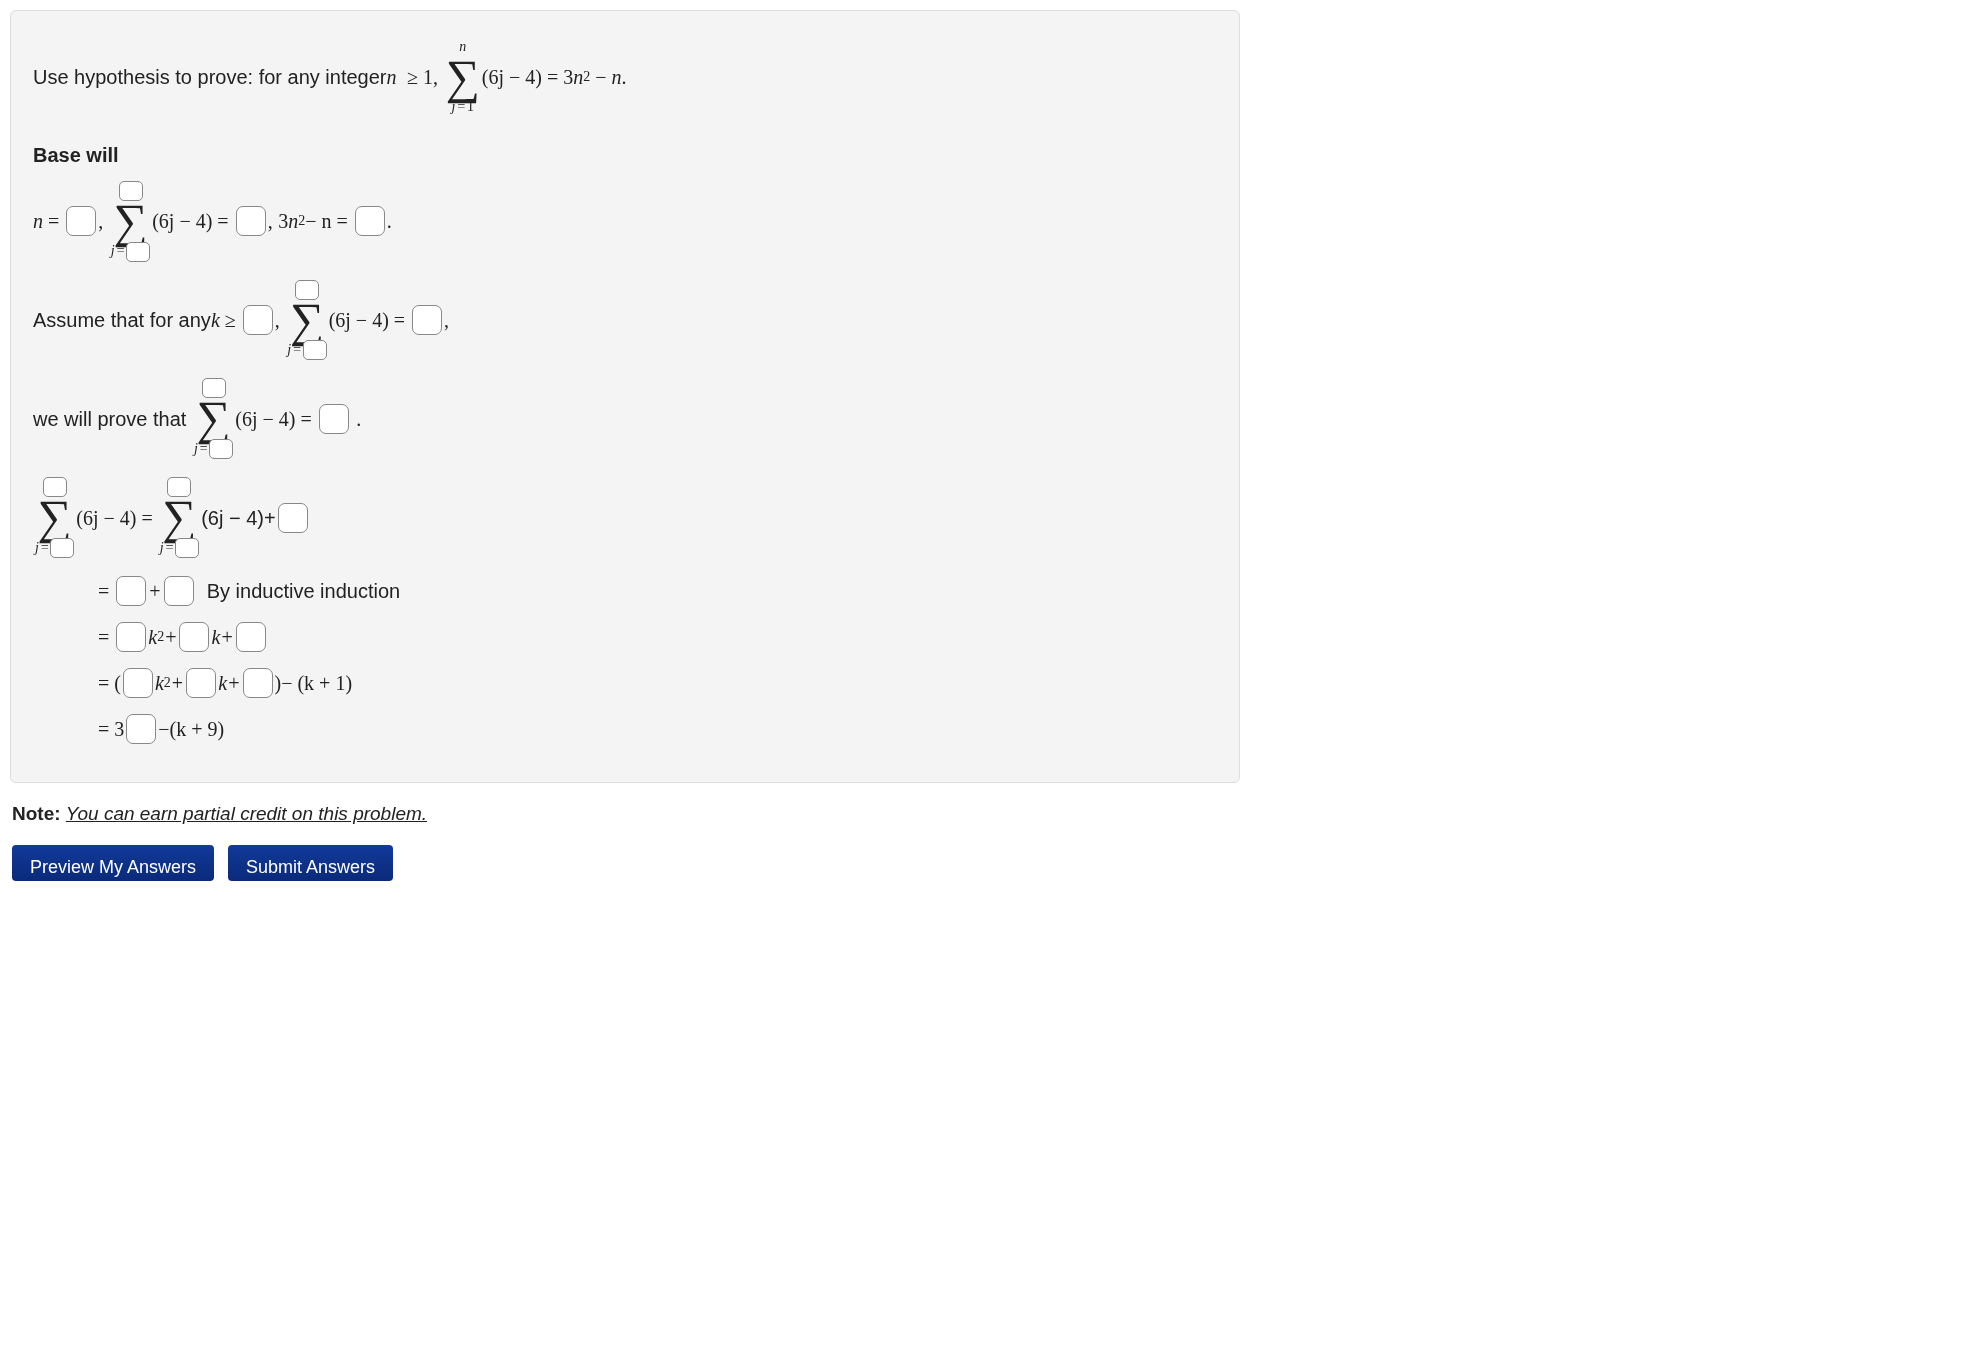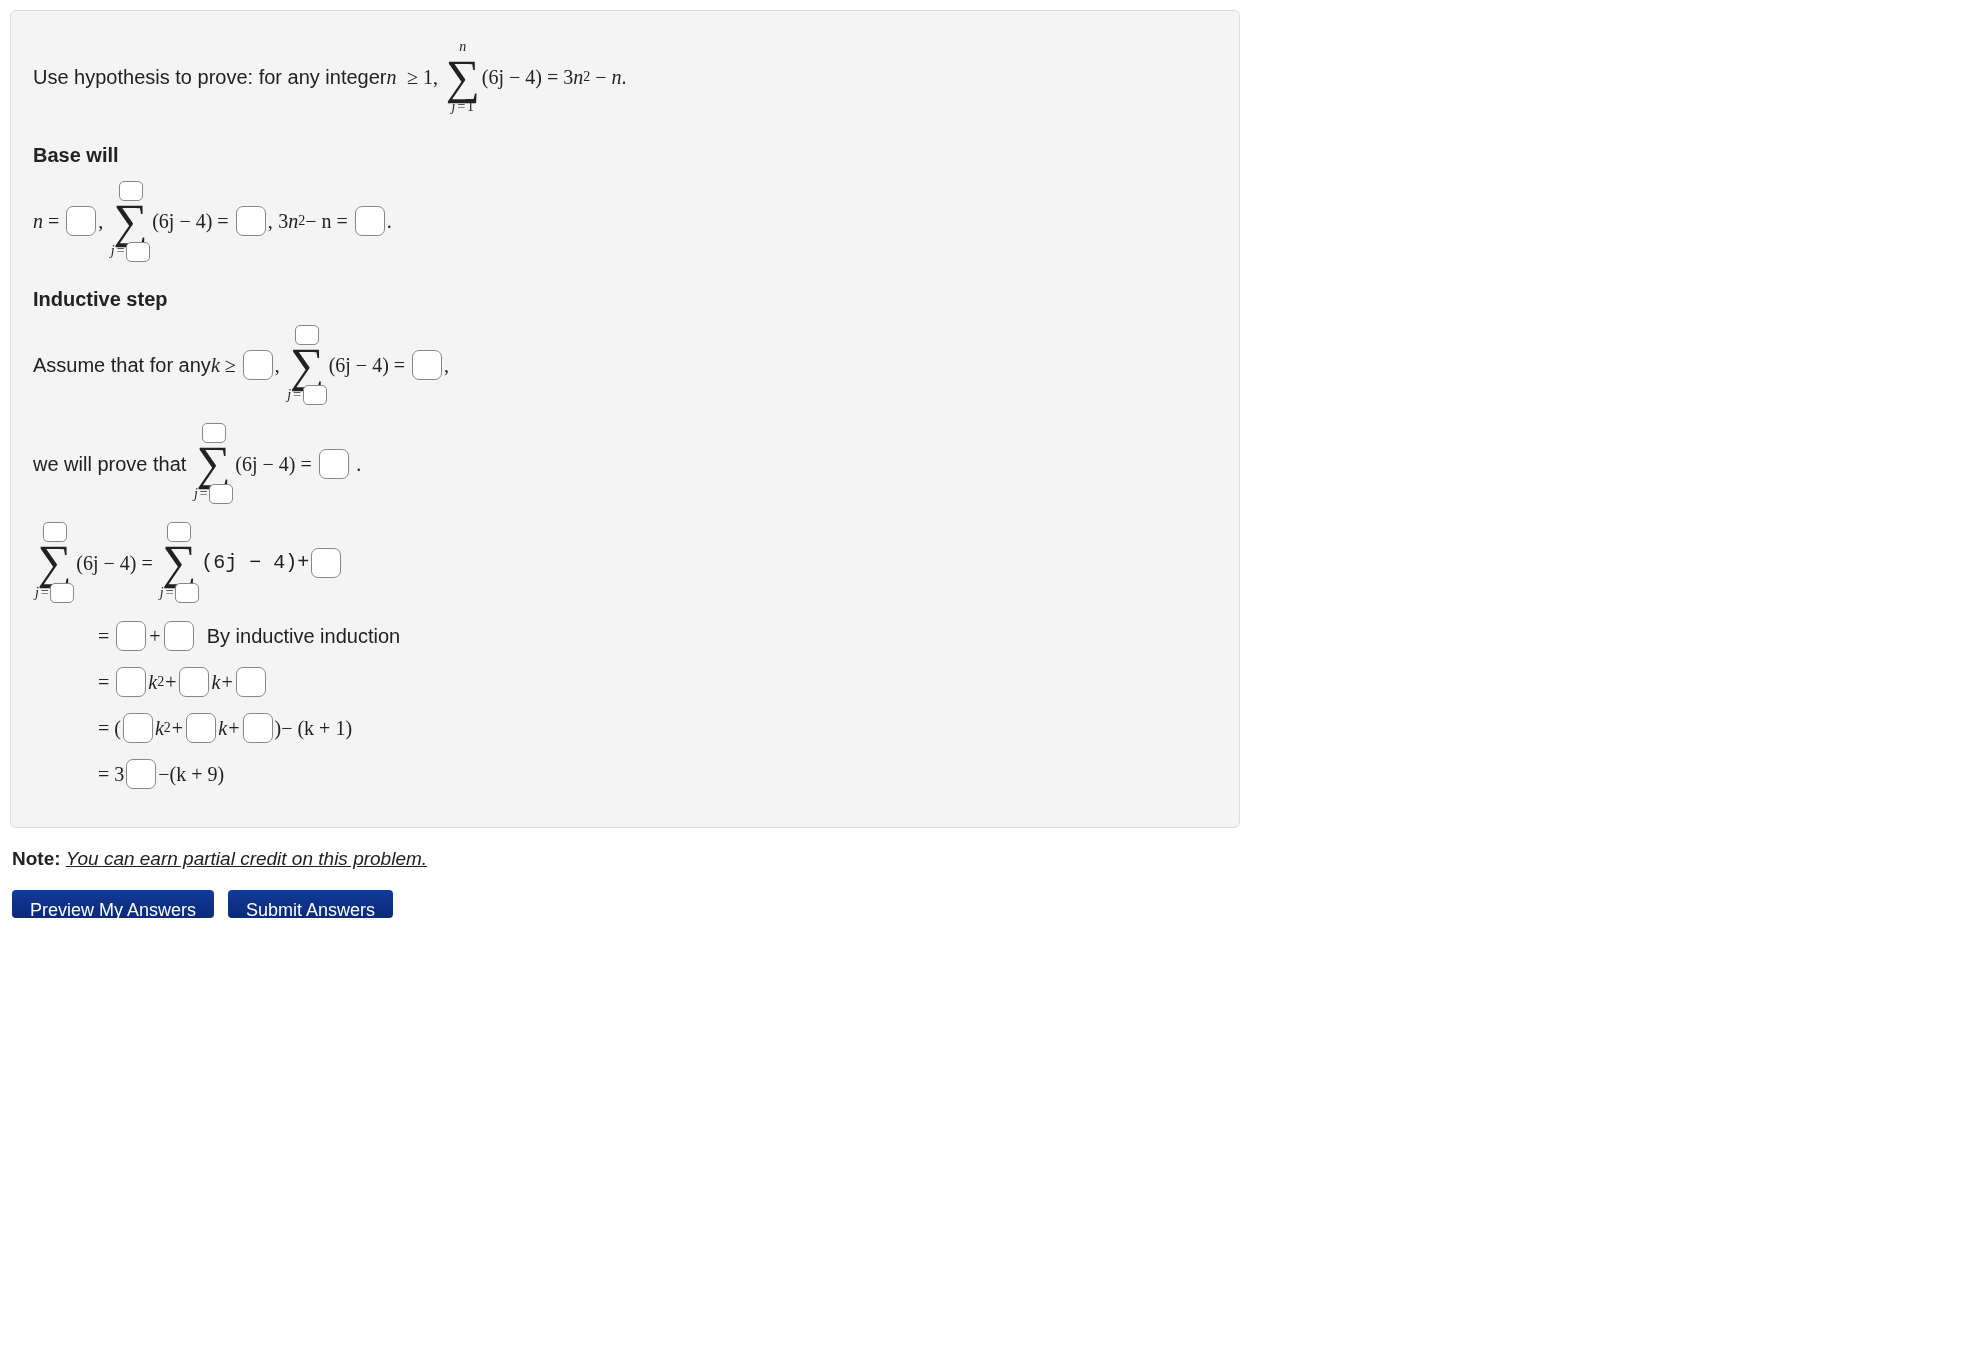--- a/index.html
+++ b/index.html
@@ -92,21 +92,21 @@
     margin-left: 12px;
   }
   .btn {
     background: #0a2a7a;
     background: linear-gradient(#123a9a, #0a2a7a);
     color: #fff;
     border: none;
     border-radius: 4px;
     padding: 10px 18px 0 18px;
     font-size: 18px;
-    height: 28px;
+    height: 36px;
     overflow: hidden;
     cursor: pointer;
     font-family: inherit;
   }
   .gap-below { margin-bottom: 18px; }
 </style>
 </head>
 <body>
 
 <div class="problem-box">
@@ -166,21 +166,20 @@
     <span>&nbsp;</span>
     <span class="mn">3</span>
     <span class="mi">n</span>
     <span class="sup">2</span>
     <span class="mn" style="font-family:'Times New Roman',serif;"> − n</span>
     <span class="mo">=</span>
     <input class="blank" style="">
     <span class="mn">.</span>
   </div>
 
-  <div class="sub-heading">Inductive step</div>
 
   <div class="math-line gap-below">
     <span>Assume that for any </span>
     <span class="mi">k</span>
     <span class="mo">≥</span>
     <input class="blank" style="">
     <span class="mn">,</span>
     <span>&nbsp;</span>
     <span class="sigma sigma-big">
       <span class="upper">
@@ -238,21 +237,21 @@
       <span class="upper">
           <input class="blank-sm" style="">
         </span>
       <span class="symbol">∑</span>
       <span class="lower">
           <span class="mi">j</span>
           <span class="mo-tight">=</span>
           <input class="blank-sm" style="">
         </span>
     </span>
-    <span class="mn" style="font-family:Liberation Mono, monospace;">(6j − 4)+</span>
+    <span class="mn" style="font-family:Liberation Sans, sans-serif;">(6j − 4)+</span>
     <input class="blank" style="">
   </div>
 
   <div class="math-line indent-1" style="margin-top:18px;">
     <span class="mo">=</span>
     <input class="blank" style="">
     <span class="mo-tight">+</span>
     <input class="blank" style="">
     <span>&nbsp;&nbsp;</span>
     <span>By inductive induction</span>

